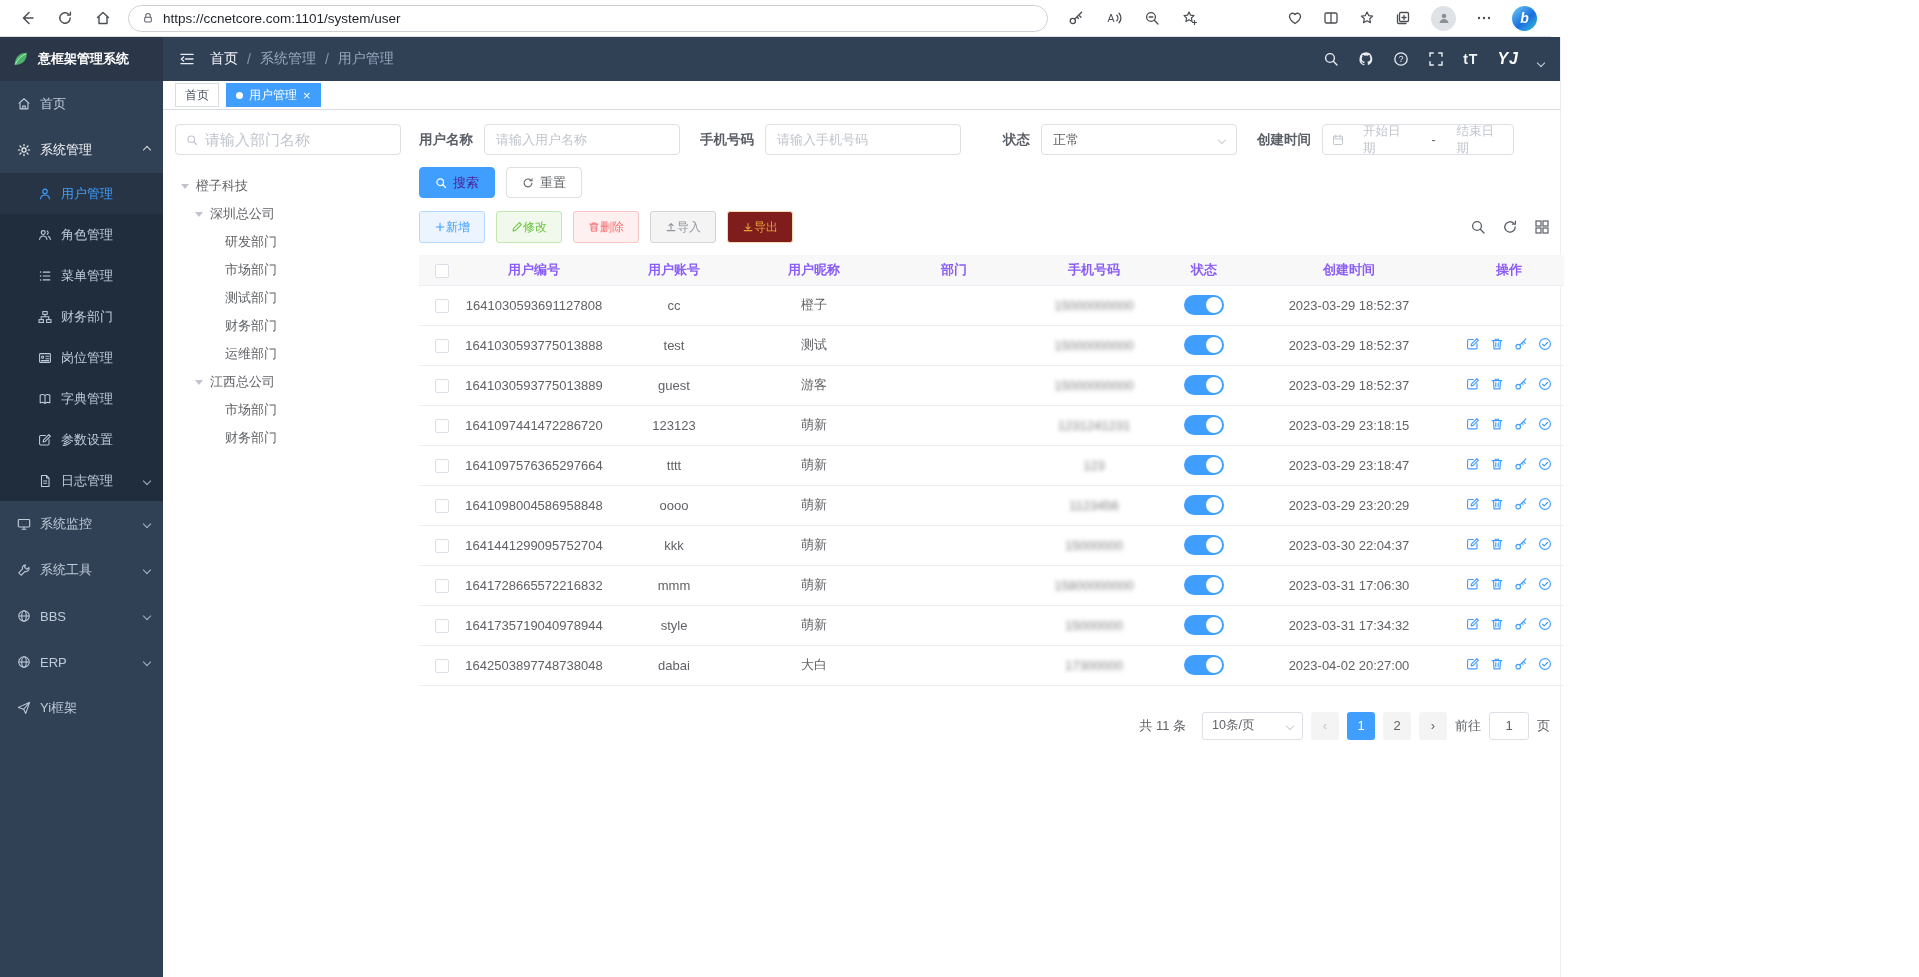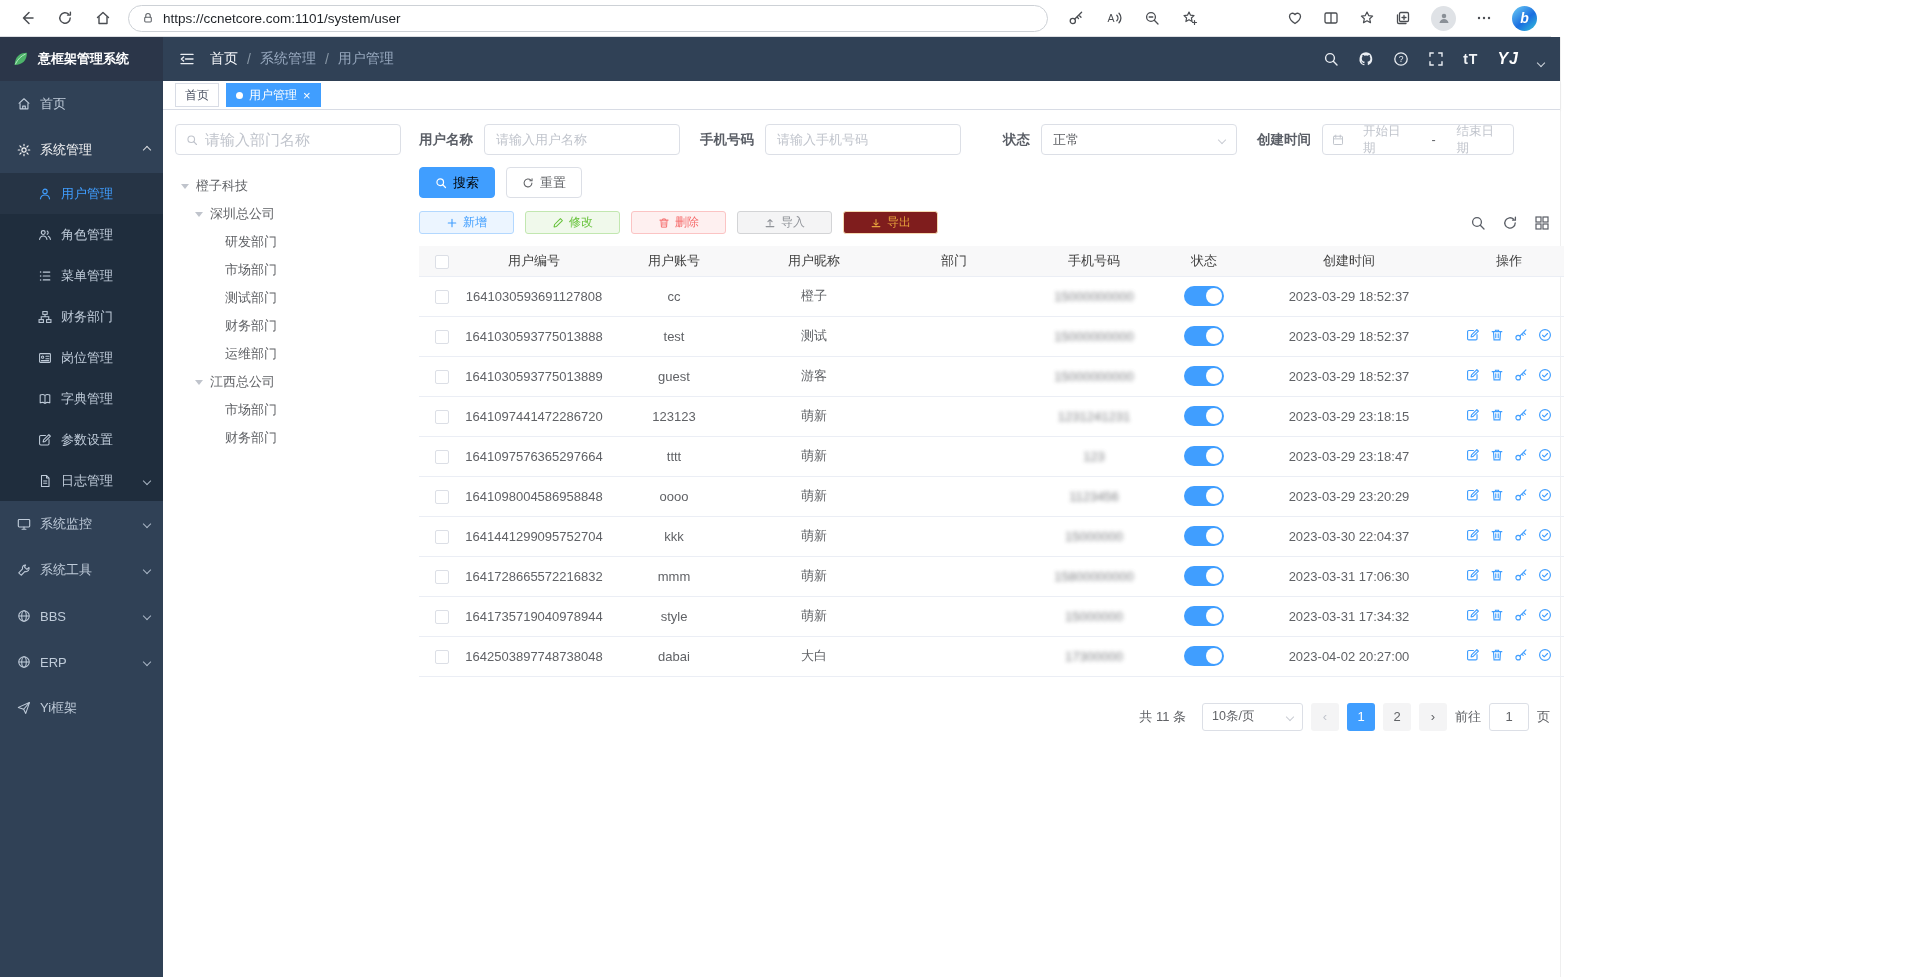--- a/index.html
+++ b/index.html
@@ -78,33 +78,33 @@
 .inputbox{width:196px;height:31px;border:1px solid #dcdfe6;border-radius:4px;display:flex;align-items:center;padding:0 11px;background:#fff}
 .inputbox input{border:none;outline:none;width:100%;font-size:13px;color:#606266;font-family:inherit;background:transparent}
 .inputbox input::placeholder{color:#c0c4cc}
 .selbox{width:196px;height:31px;border:1px solid #dcdfe6;border-radius:4px;display:flex;align-items:center;justify-content:space-between;padding:0 11px;background:#fff;color:#606266;cursor:pointer}
 .selbox .chev{border-color:#c0c4cc}
 .daterange{width:192px;height:31px;border:1px solid #dcdfe6;border-radius:4px;display:flex;align-items:center;gap:19px;padding:0 9px;background:#fff;color:#c0c4cc;font-size:12.5px}
 .daterange .sep{color:#606266;padding:0 2px}
 
 .btnrow{margin-top:12px;display:flex;gap:11px}
 .btn{height:31px;border-radius:4px;display:inline-flex;align-items:center;gap:6px;padding:0 15px;font-size:13px;border:1px solid #dcdfe6;background:#fff;color:#606266;cursor:pointer;font-family:inherit}
-.btn.primary{background:#409eff;border-color:#409eff;color:#000000}
+.btn.primary{background:#409eff;border-color:#409eff;color:#4c1d95}
 
 .toolrow{margin-top:13px;display:flex;align-items:center;gap:11px}
-.btn-sm{height:23px;padding:0 26px;font-size:12px;border-radius:3px;display:inline-flex;align-items:center;gap:5px;border:1px solid;cursor:pointer;font-family:inherit}
+.btn-sm{height:32px;padding:0 14px;font-size:12px;border-radius:3px;display:inline-flex;align-items:center;border:1px solid;cursor:pointer;font-family:inherit}
 .b-add{background:#ecf5ff;border-color:#b3d8ff;color:#409eff}
 .b-edit{background:#f0f9eb;border-color:#c2e7b0;color:#67c23a}
 .b-del{background:#fef0f0;border-color:#fbc4c4;color:#f56c6c}
 .b-imp{background:#f4f4f5;border-color:#d3d4d6;color:#909399}
 .b-exp{background:#7f1d1d;border-color:#f5dab1;color:#e6a23c}
 .tool-icons{margin-left:auto;display:flex;align-items:center;gap:16px;color:#5a5e66;padding-right:4px}
 
 table{width:100%;border-collapse:collapse;margin-top:12px;table-layout:fixed}
-th{background:#f8f8f9;color:#404040;font-weight:normal;height:30px;font-size:13px;border-bottom:1px solid #ebeef5;text-align:center}
+th{background:#f8f8f9;color:#8b5cf6;font-weight:bold;height:30px;font-size:13px;border-bottom:1px solid #ebeef5;text-align:center}
 td{height:40px;text-align:center;border-bottom:1px solid #ebeef5;color:#606266;font-size:13px;white-space:nowrap;overflow:hidden}
 .checkbox{display:inline-block;width:14px;height:14px;border:1px solid #dcdfe6;border-radius:2px;background:#fff;vertical-align:middle;cursor:pointer}
 .switch{width:40px;height:20px;border-radius:10px;background:#409eff;position:relative;display:inline-block;vertical-align:middle;cursor:pointer}
 .switch .knob{position:absolute;right:2px;top:2px;width:16px;height:16px;border-radius:50%;background:#fff}
 .row-actions{display:inline-flex;gap:10px;color:#409eff;align-items:center}
 .row-actions svg{cursor:pointer}
 .blurred{display:inline-block;filter:blur(2.3px);opacity:.8}
 
 .pager{margin-top:26px;display:flex;align-items:center;justify-content:flex-end;gap:8px;color:#606266;font-size:13px;padding-right:4px}
 .p-total{margin-right:8px}

